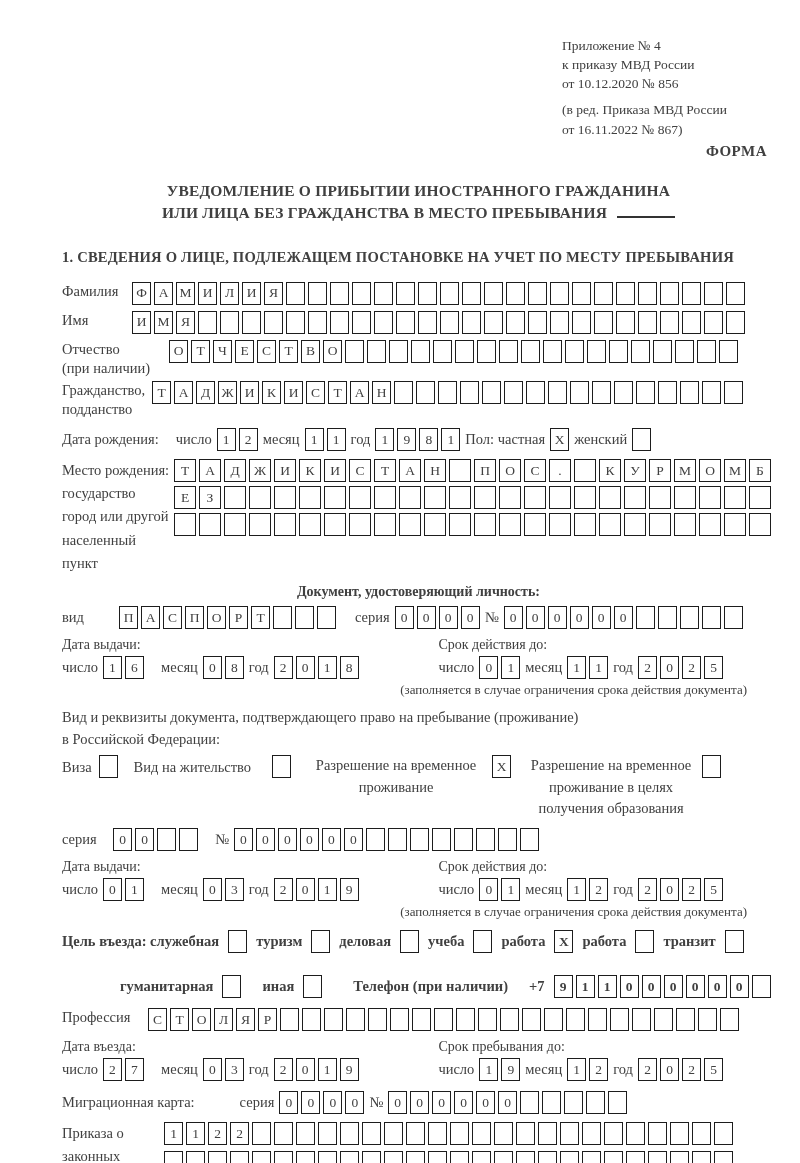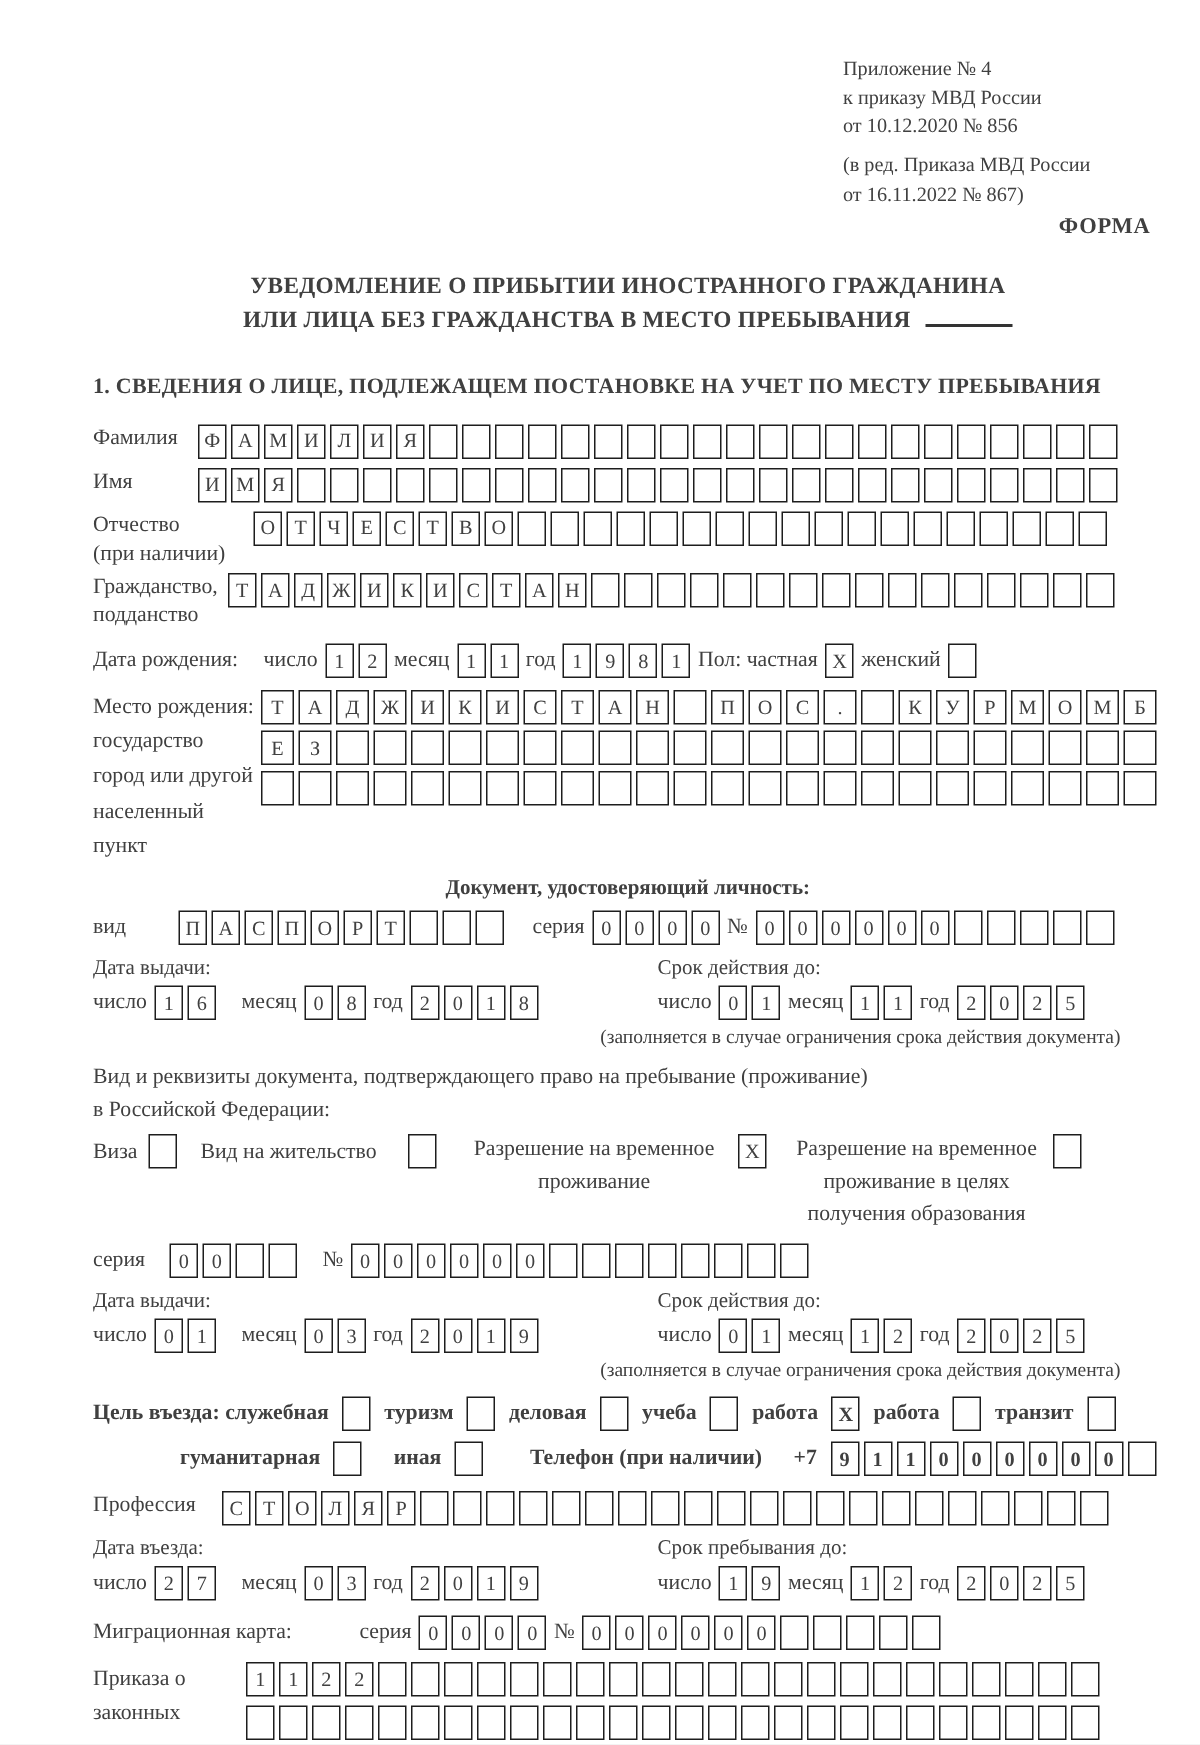--- a/index.html
+++ b/index.html
@@ -546,21 +546,21 @@
     <span>работа</span>
     <span class="cells">
         <span class="cell"></span>
       </span>
     <span>транзит</span>
     <span class="cells">
         <span class="cell"></span>
       </span>
   </div>
 
-  <div class="purpose-row" style="margin-left:58px;margin-top:7px;">
+  <div class="purpose-row" style="margin-left:58px;margin-top:22px;">
     <span>гуманитарная</span>
     <span class="cells">
         <span class="cell"></span>
       </span>
     <span class="ml12">иная</span>
     <span class="cells">
         <span class="cell"></span>
       </span>
     <span style="margin-left:22px;">Телефон (при наличии)</span>
     <span class="ml12">+7</span>

